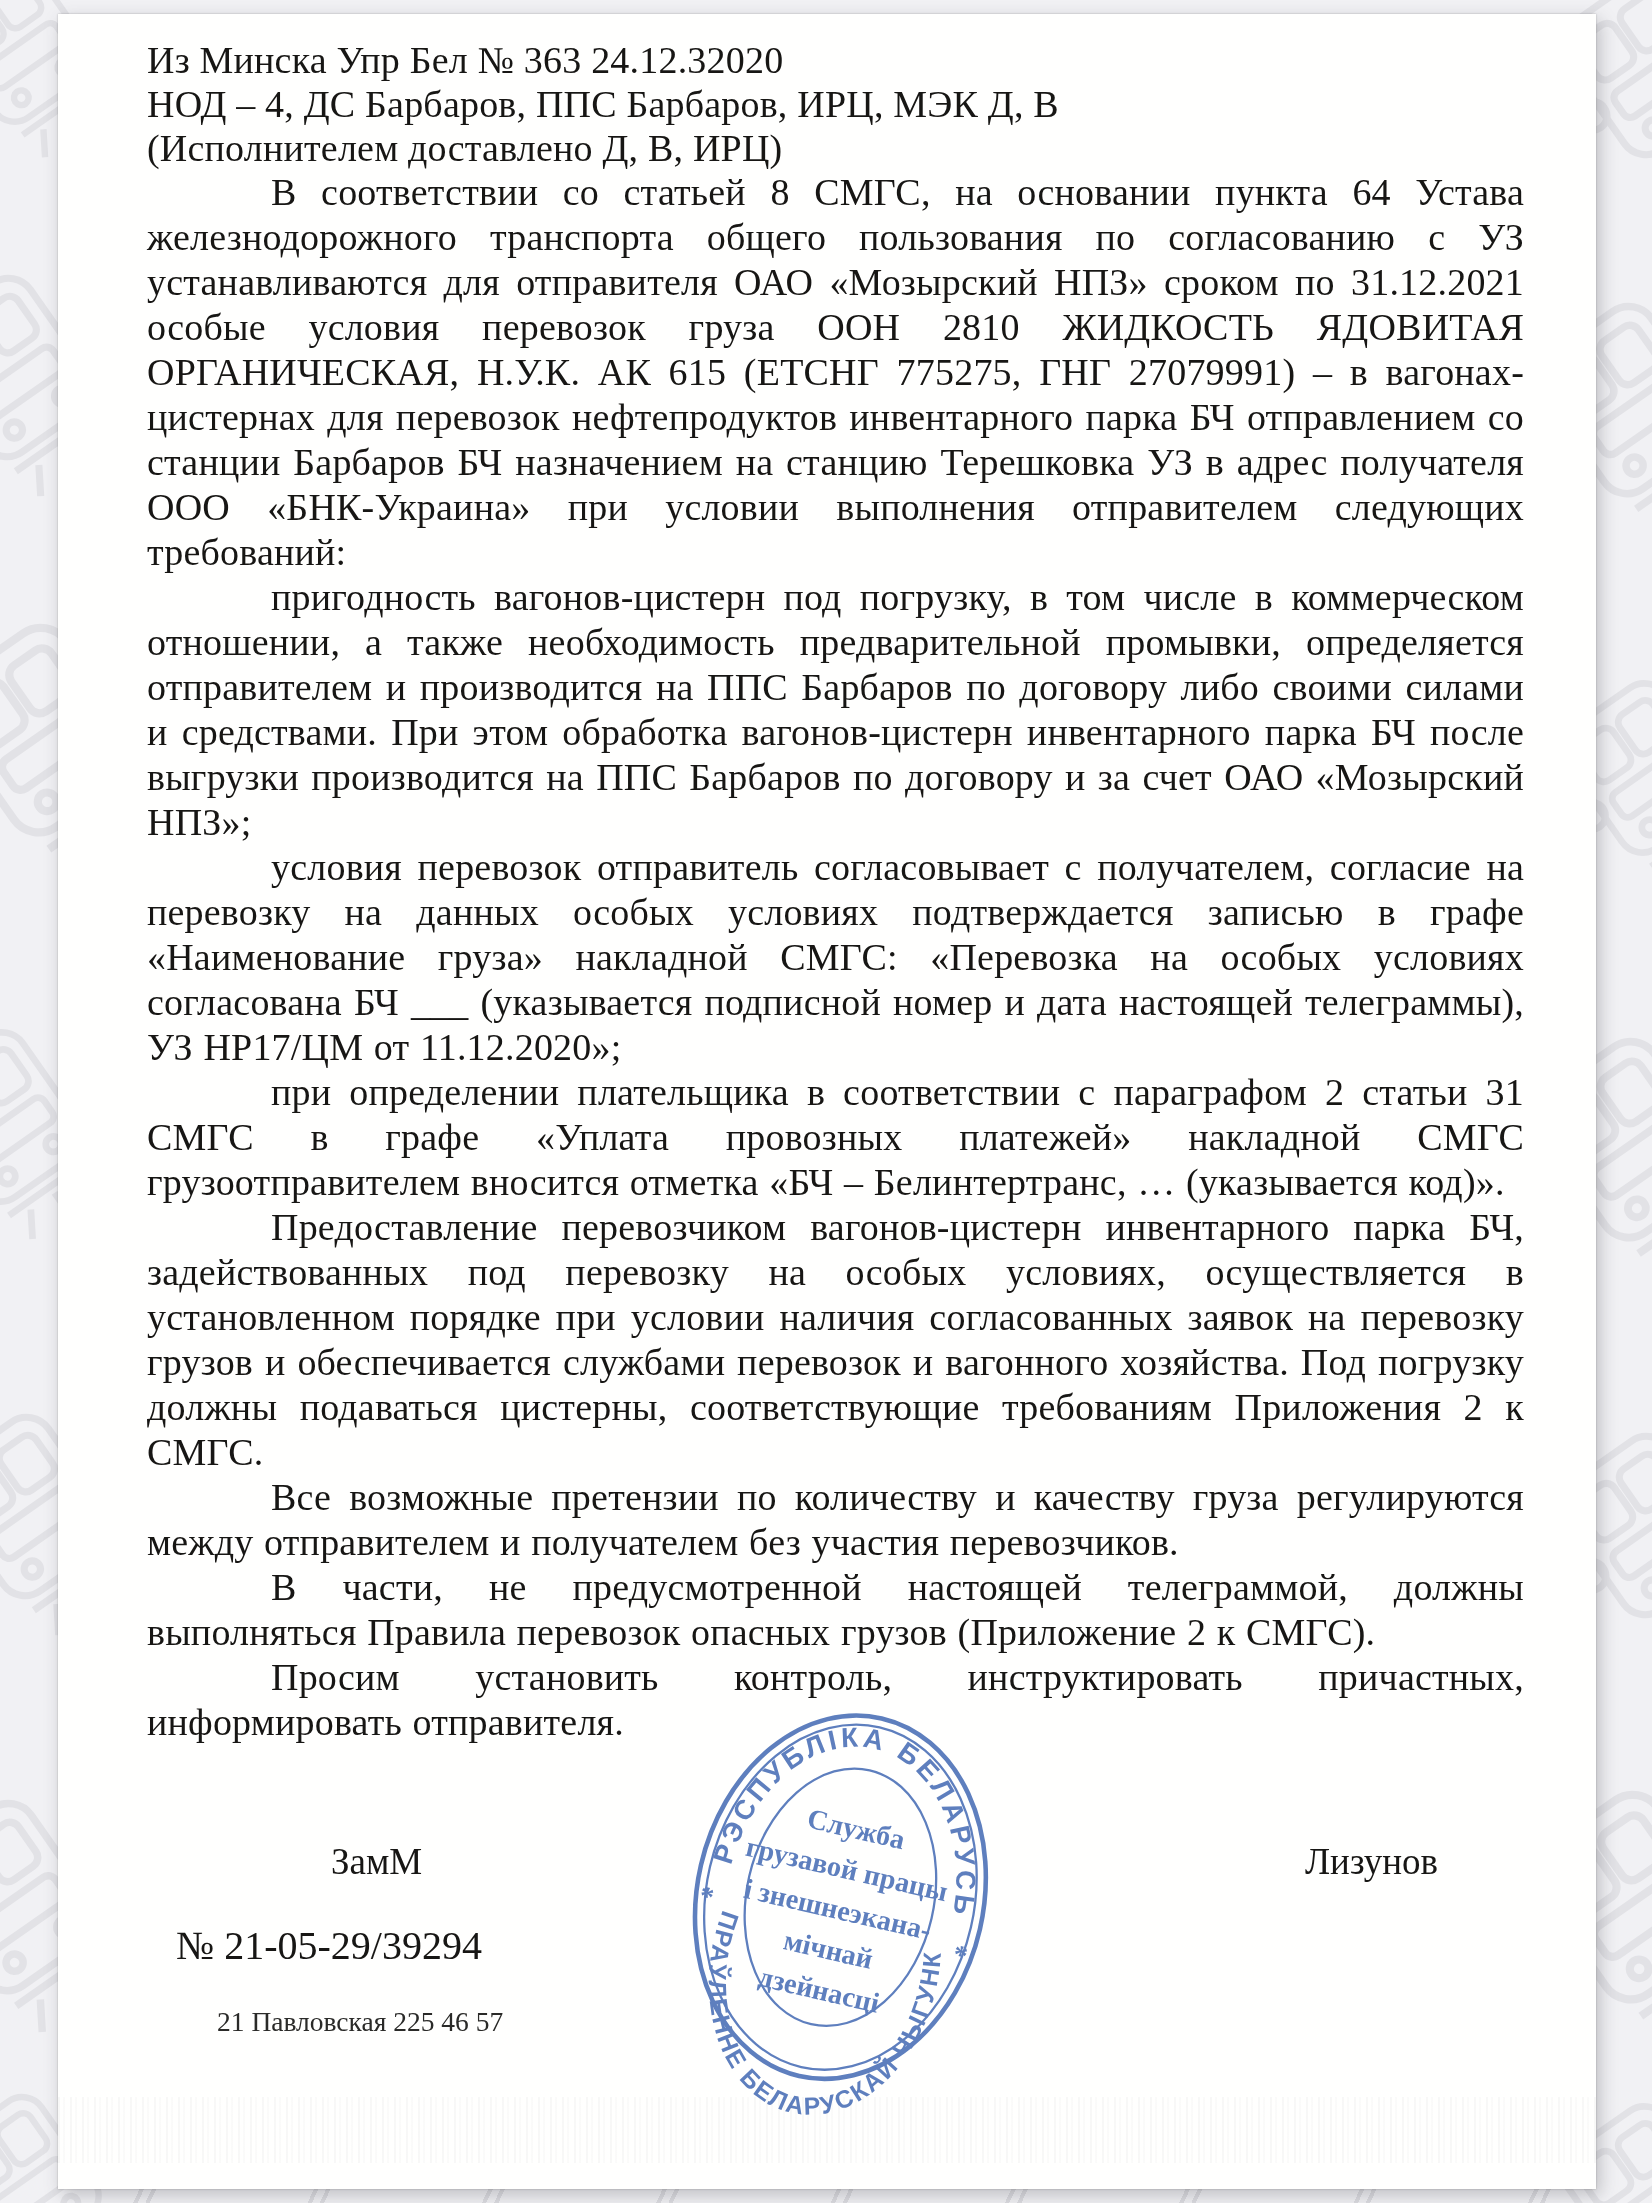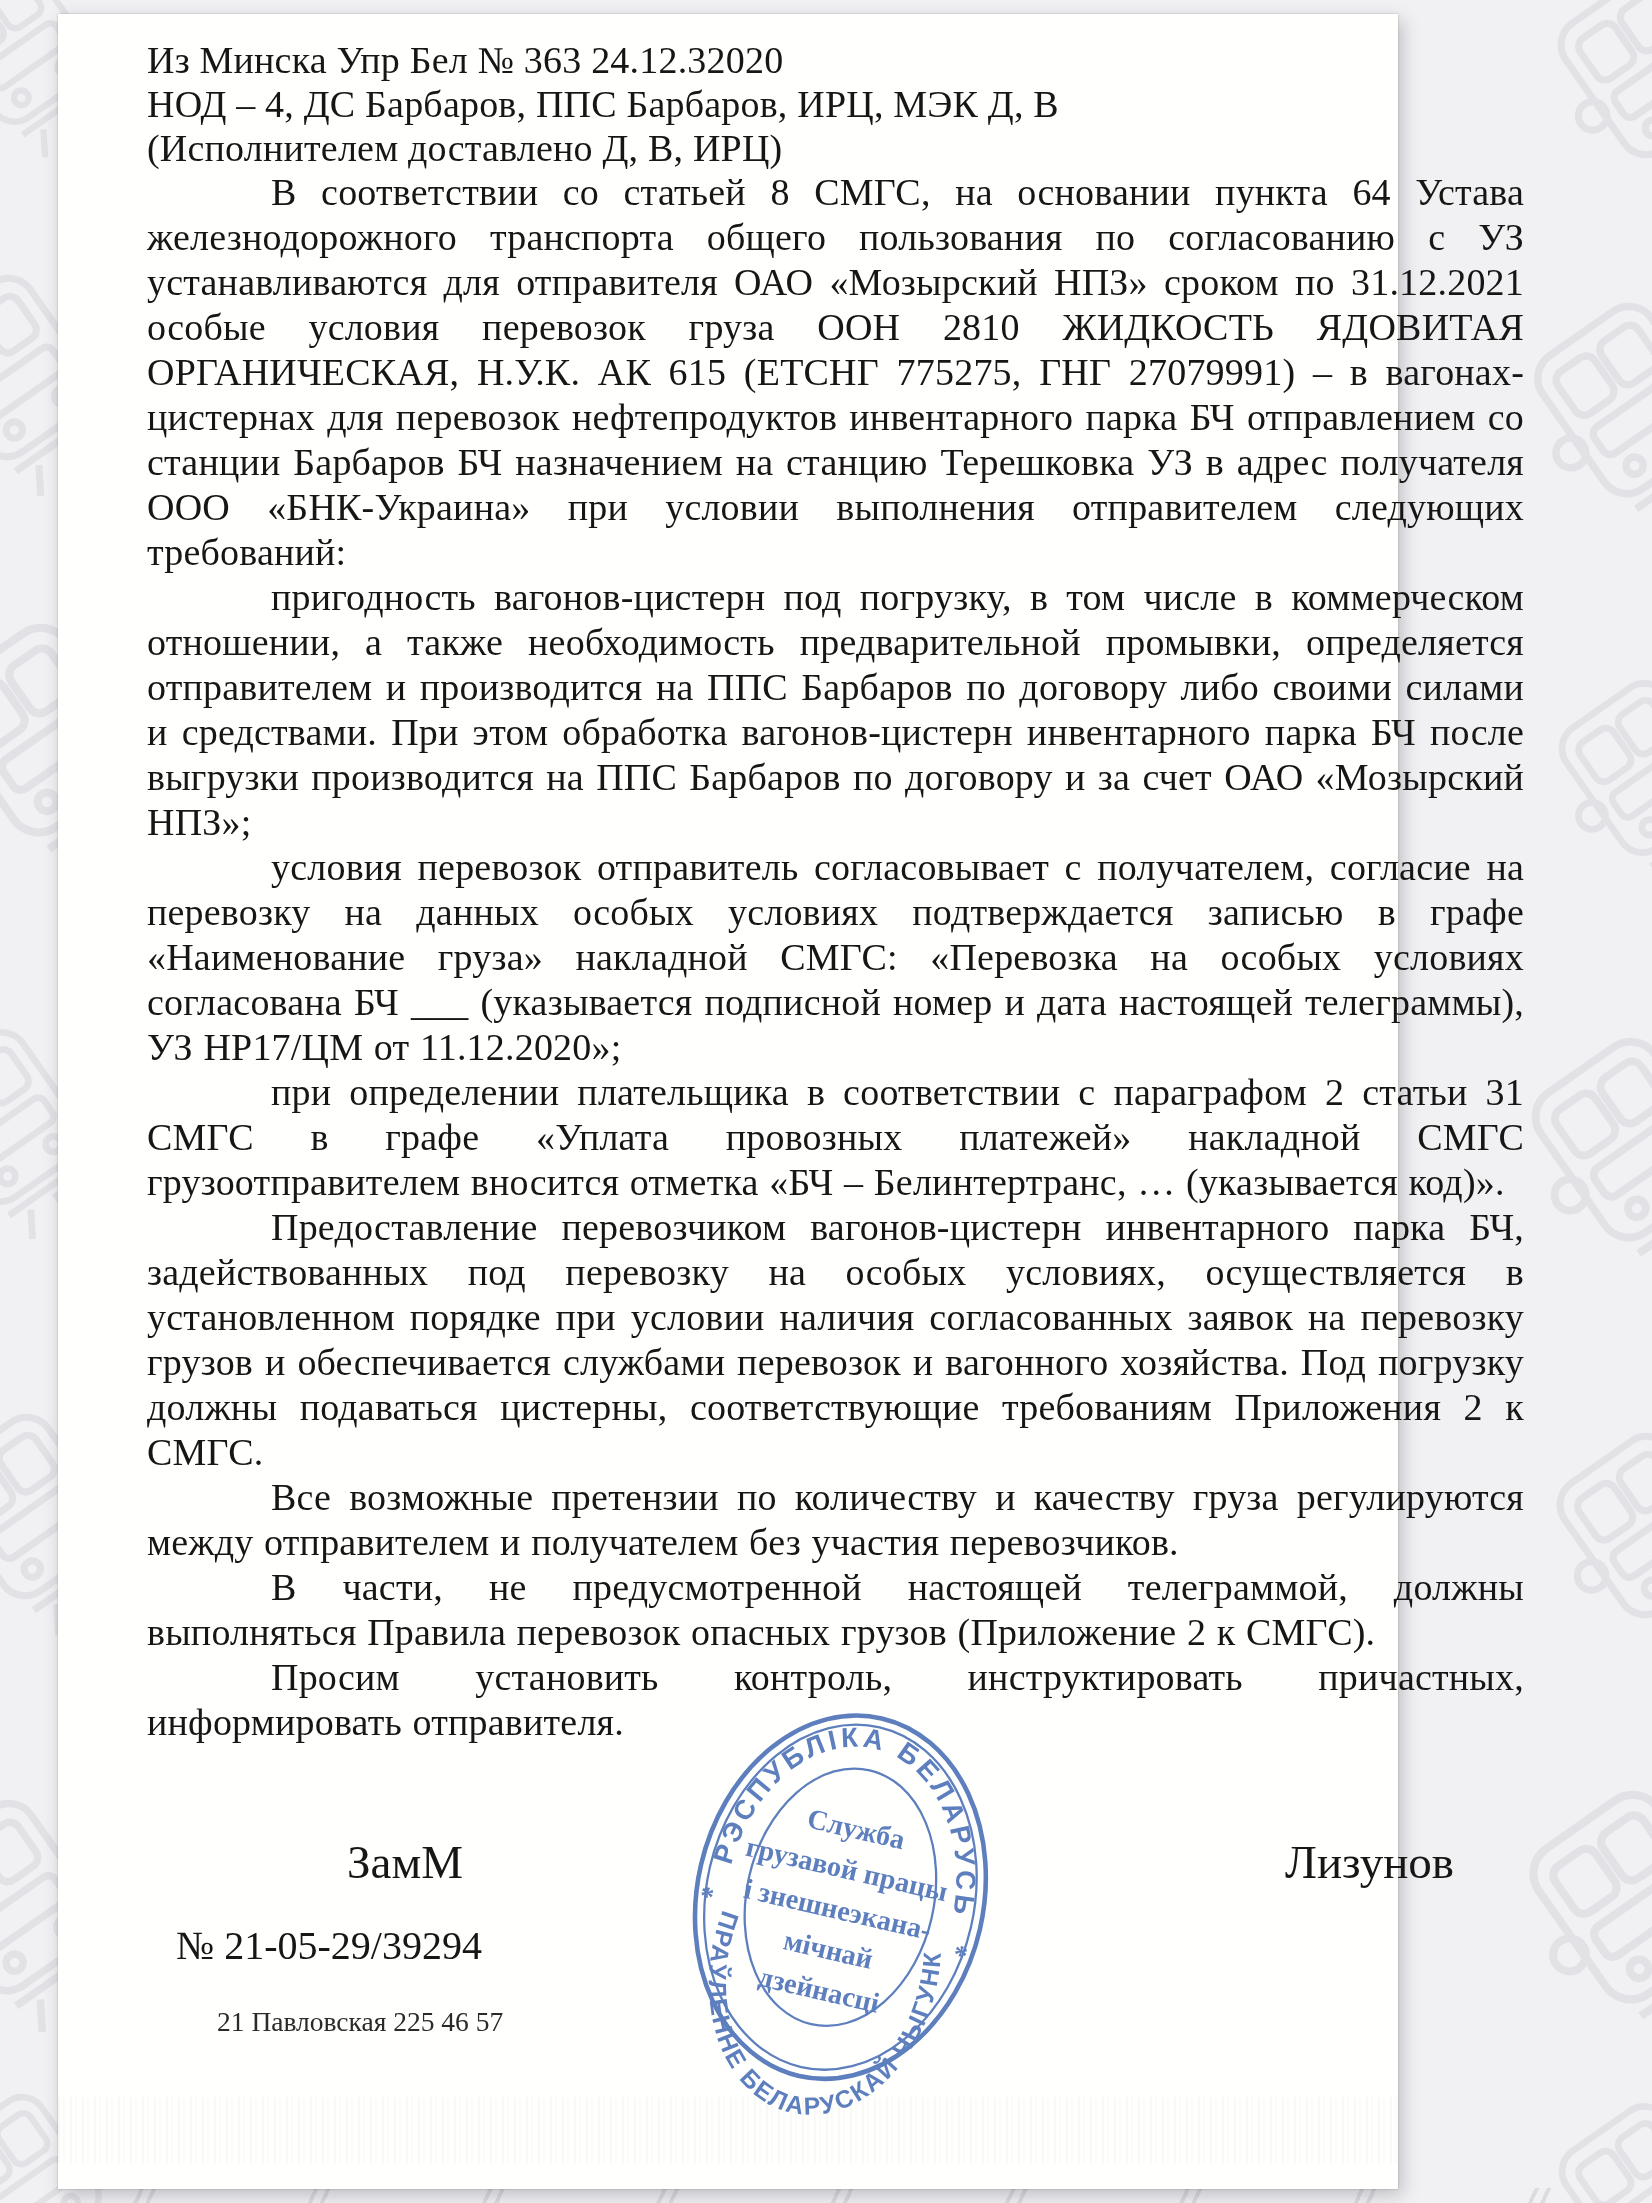--- a/index.html
+++ b/index.html
@@ -12,36 +12,36 @@
   .watermark{position:absolute;inset:0;z-index:0;color:#e2e2e6;}
   .wm{position:absolute;}
   .bottom-marks{
     position:absolute;left:0;right:0;bottom:0;height:16.5px;
     background:repeating-linear-gradient(115deg,
       transparent 0 127px,#dcdce0 127px 131px,
       transparent 131px 138px,#dcdce0 138px 142px,transparent 142px 158px);
   }
   
   .page{
-    position:absolute;left:58px;top:13.8px;width:1340px;height:2175px;
+    position:absolute;left:58px;top:13.8px;width:1538px;height:2175px;
     background:#fffffe;z-index:1;
     box-shadow:0 0 1.8px rgba(0,0,0,.25),3.7px 5.5px 16.5px rgba(60,60,70,.28);
   }
   .content{
     position:absolute;left:89px;top:0;width:1377px;color:#171614;
   }
   .hdr{font-size:38px;line-height:44px;letter-spacing:0.2px;white-space:nowrap;}
   .hdr-block{margin-top:24px;}
   .body-text{}
   .body-text p{
     margin:0;font-size:38px;line-height:45px;letter-spacing:0.2px;
     text-align:justify;text-indent:124px;word-spacing:0.9px;
   }
   
-  .sig-row{position:absolute;top:1825px;left:16px;width:1377px;display:flex;font-size:47px;line-height:46px;justify-content:flex-end;}
+  .sig-row{position:absolute;top:1825px;left:0;width:1377px;display:flex;font-size:37px;line-height:46px;justify-content:flex-end;}
   .sig-label{margin-left:184px;}
   .sig-name{margin-left:auto;margin-right:86px;}
   .doc-number{position:absolute;top:1909px;left:29px;font-size:40px;line-height:46px;text-align:right;}
   .footer-contact{position:absolute;top:1991px;left:30px;font-size:27.5px;line-height:33px;color:#2a2a28;margin-left:40px;}
   
   .stamp{
     position:absolute;left:571px;top:1646px;width:422px;height:478px;z-index:3;
     transform:rotate(13deg);opacity:.82;pointer-events:none;
   }
   .stamp text{fill:#3b63b0;}

